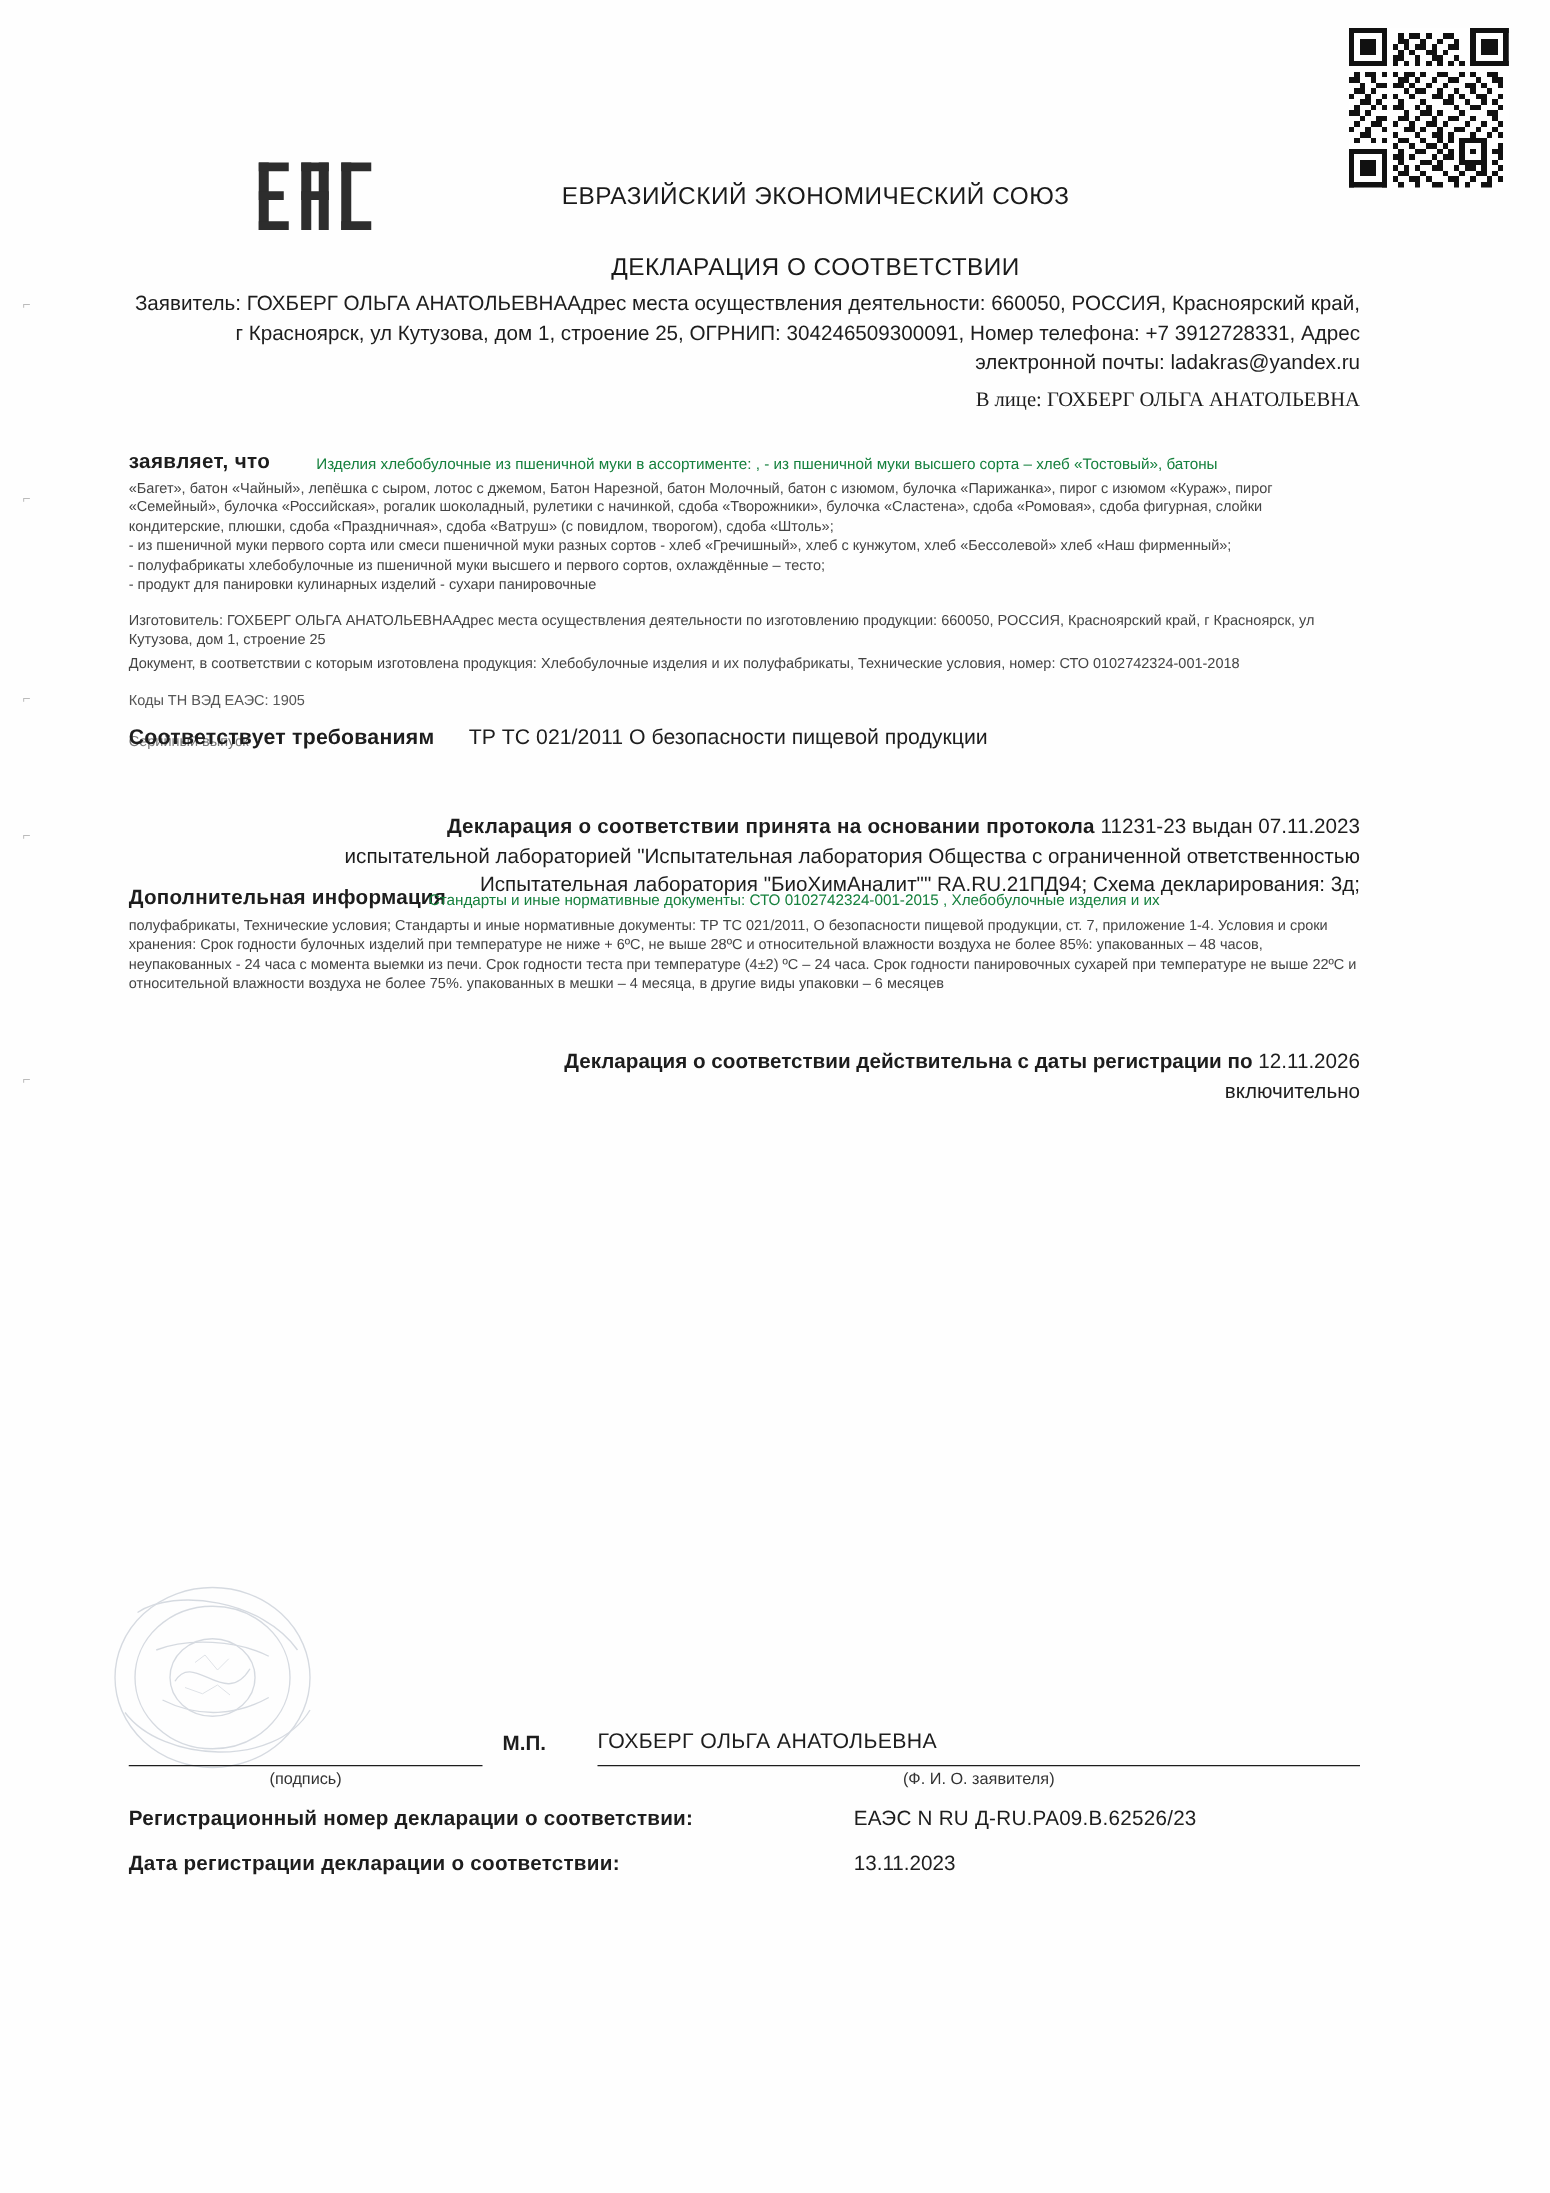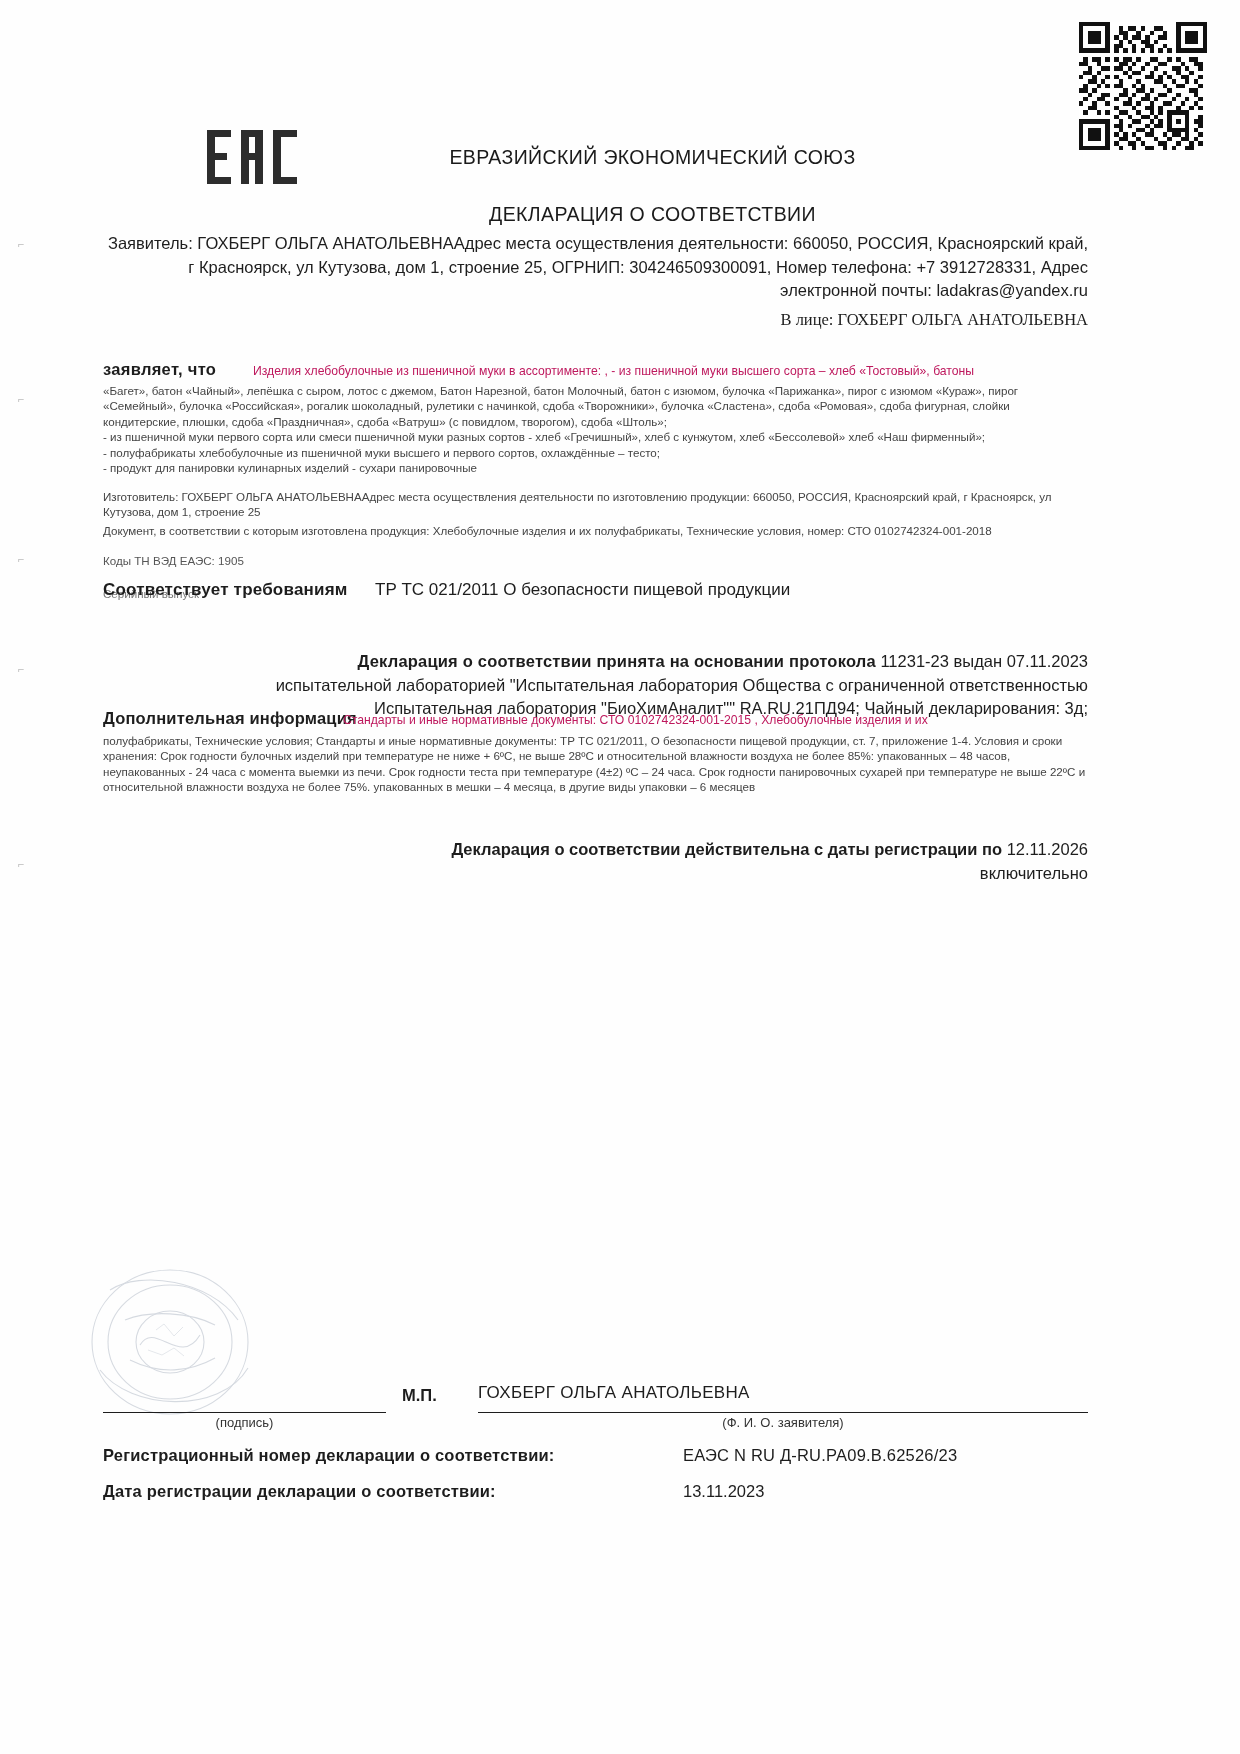--- a/index.html
+++ b/index.html
@@ -65,21 +65,21 @@
     margin-top: 14px;
   }
 
   
   .block {
     position: absolute;
     left: 103px;
     width: 985px;
   }
   .t16 { font-size: 16.5px; line-height: 23.5px; color: #1d1d1d; text-align: right; }
-  .t12 { font-size: 12.2px; line-height: 16.2px; color: #be185d; }
+  .t12 { font-size: 12.2px; line-height: 16.2px; color: #15803d; }
   .t11 { font-size: 11.6px; line-height: 15.4px; color: #444; }
 
   .applicant { top: 232px; }
   .inface    { top: 308px; font-family: Liberation Serif, serif; }
 
   .declares-head {
     position: absolute;
     left: 103px;
     top: 360px;
     font-size: 16.5px;
@@ -490,21 +490,21 @@
     <span style="display:inline-block;width:18px"></span>
     <span>ТР ТС 021/2011 О безопасности пищевой продукции</span>
   </div>
 
   <div class="block protocol">
     <div class="t16">
       <span class="hl">Декларация о соответствии принята на основании протокола</span>
       <span>11231-23  выдан 07.11.2023</span>
     </div>
     <div class="t16">испытательной лабораторией "Испытательная лаборатория Общества с ограниченной ответственностью</div>
-    <div class="t16">Испытательная лаборатория "БиоХимАналит"" RA.RU.21ПД94; Чайный декларирования: 3д;</div>
+    <div class="t16">Испытательная лаборатория "БиоХимАналит"" RA.RU.21ПД94; Схема декларирования: 3д;</div>
   </div>
 
   <div class="addinfo-head">Дополнительная информация</div>
   <div class="addinfo-body t12">Стандарты и иные нормативные документы: СТО 0102742324-001-2015 , Хлебобулочные изделия и их</div>
   <div class="block addinfo-rest t11">полуфабрикаты, Технические условия; Стандарты и иные нормативные документы: ТР ТС 021/2011, О безопасности пищевой продукции, ст. 7, приложение 1-4. Условия и сроки хранения: Срок годности булочных изделий при температуре не ниже + 6ºС, не выше 28ºС и относительной влажности воздуха не более 85%: упакованных – 48 часов, неупакованных - 24 часа с момента выемки из печи. Срок годности теста при температуре (4±2) ºС – 24 часа. Срок годности панировочных сухарей при температуре не выше 22ºС и относительной влажности воздуха не более 75%. упакованных в мешки – 4 месяца, в другие виды упаковки – 6 месяцев</div>
 
   <div class="block valid t16">
     <div>
       <span class="hl">Декларация о соответствии действительна с даты регистрации по</span>
       <span>12.11.2026</span>

